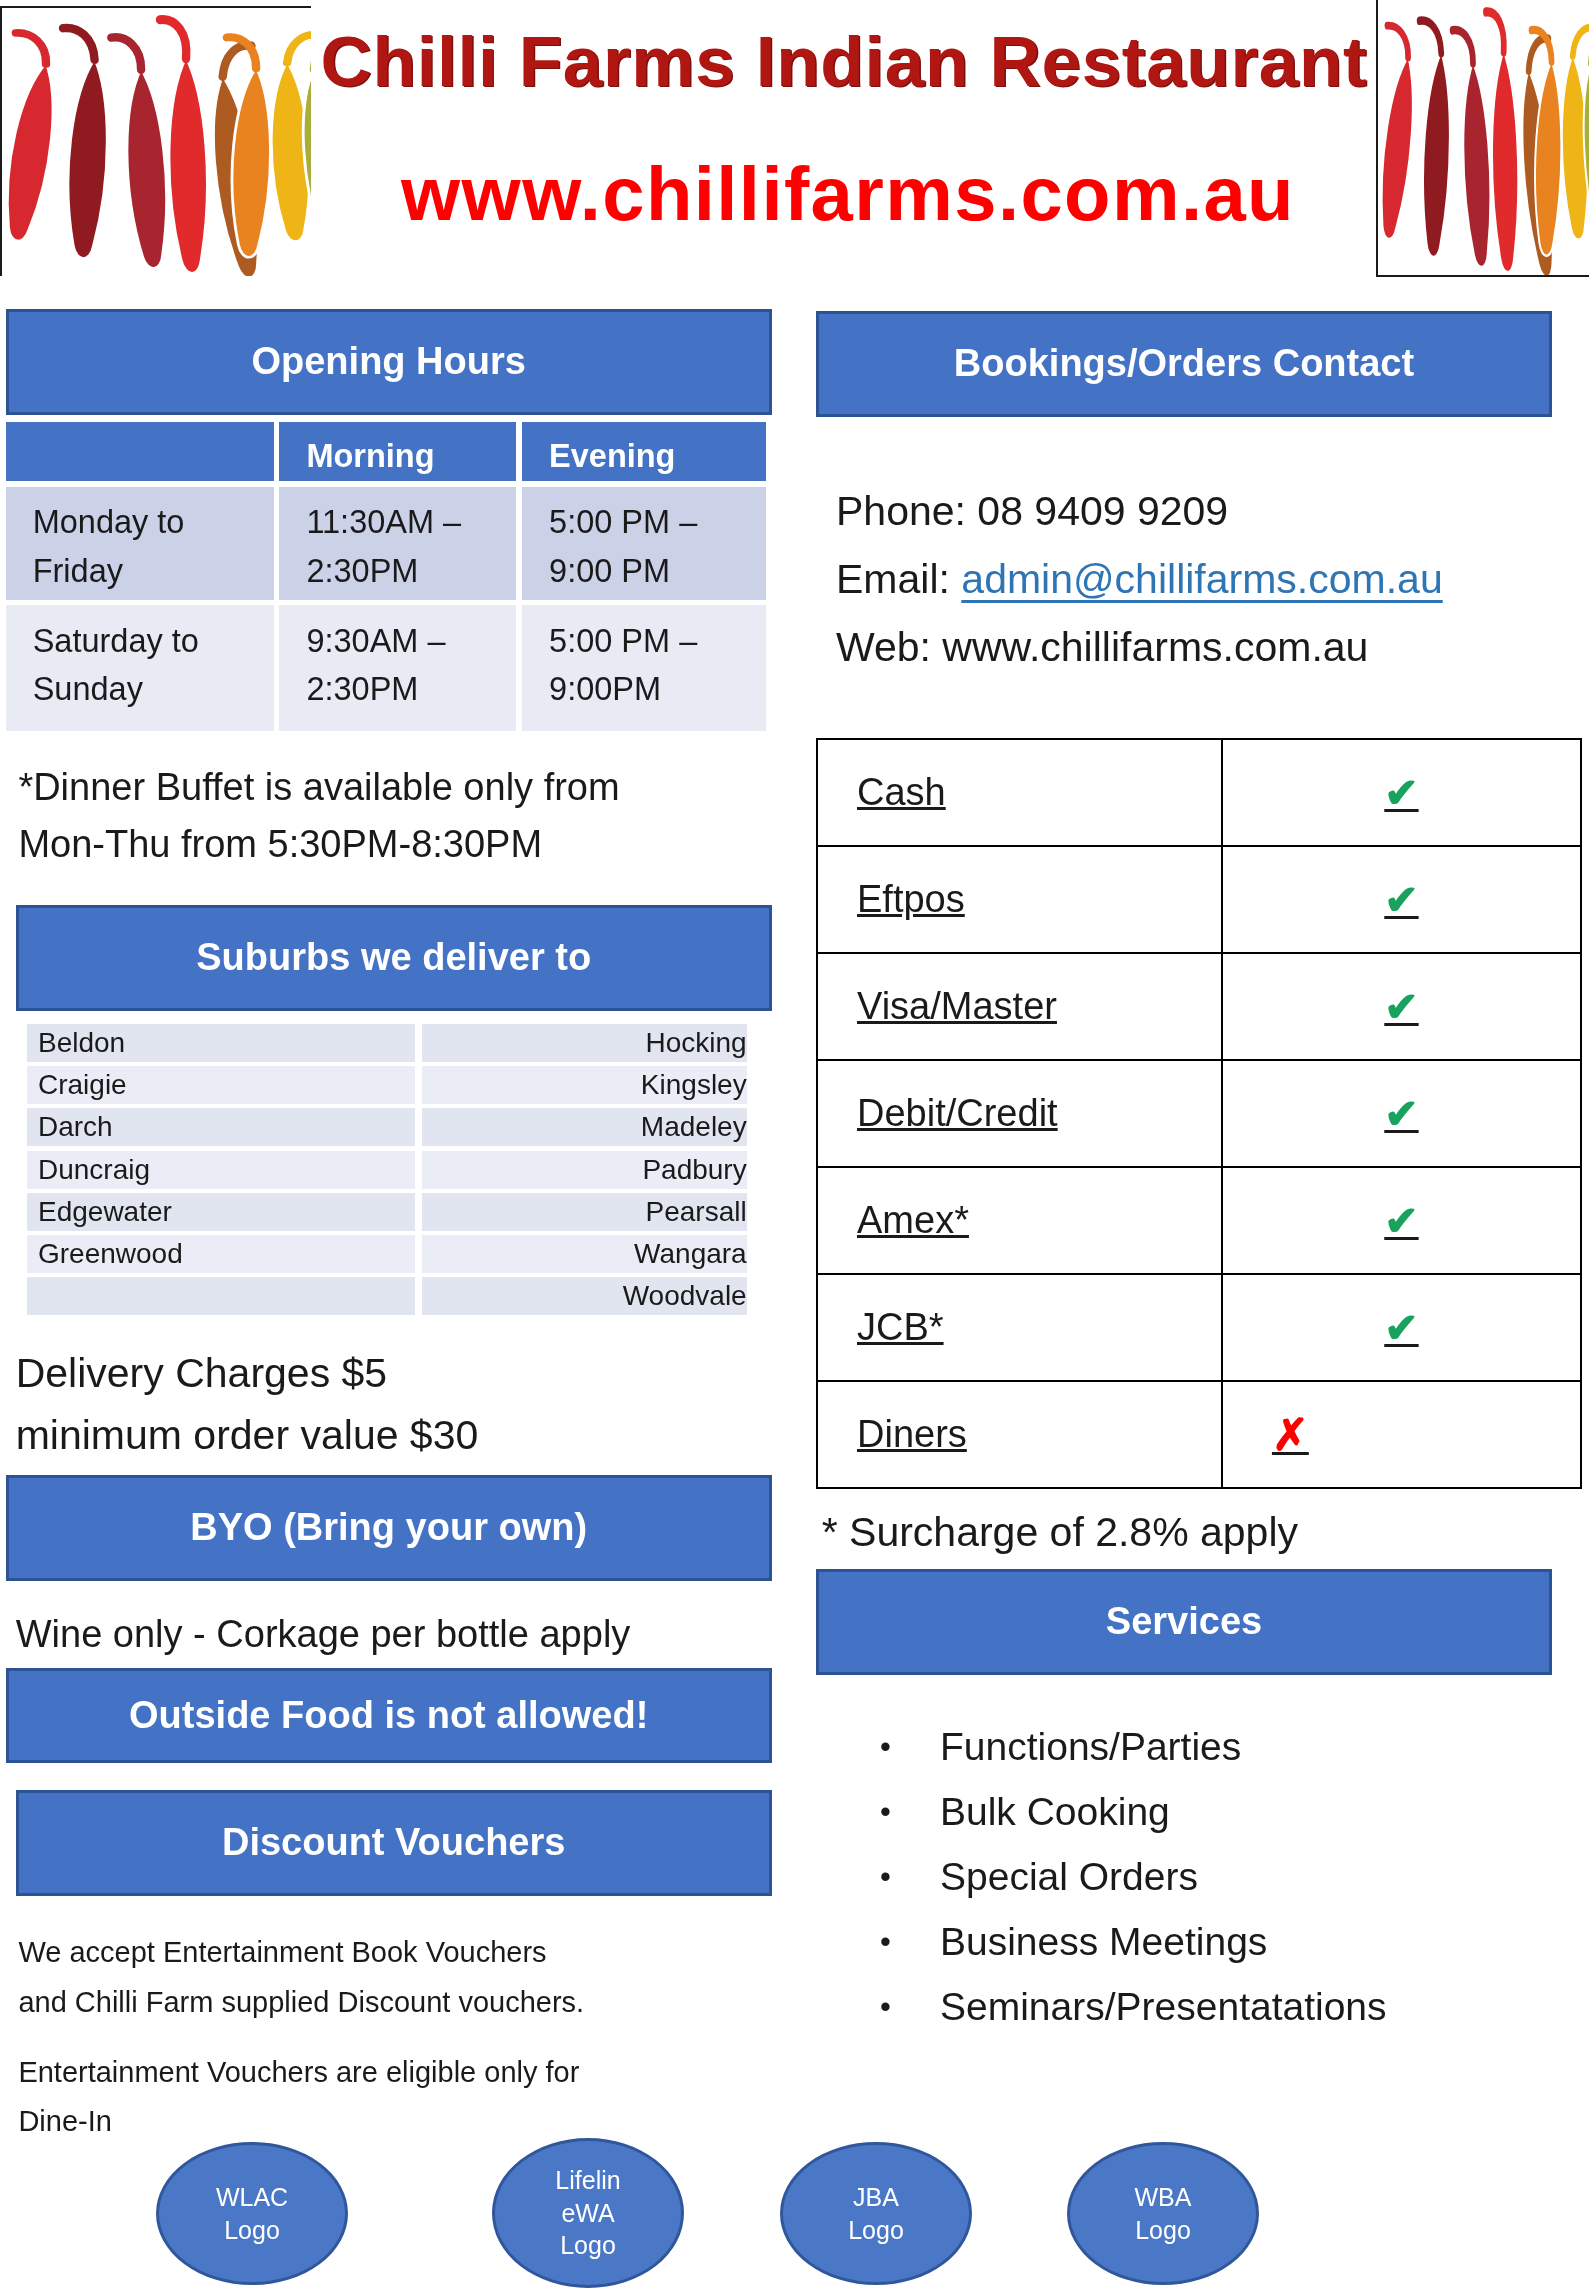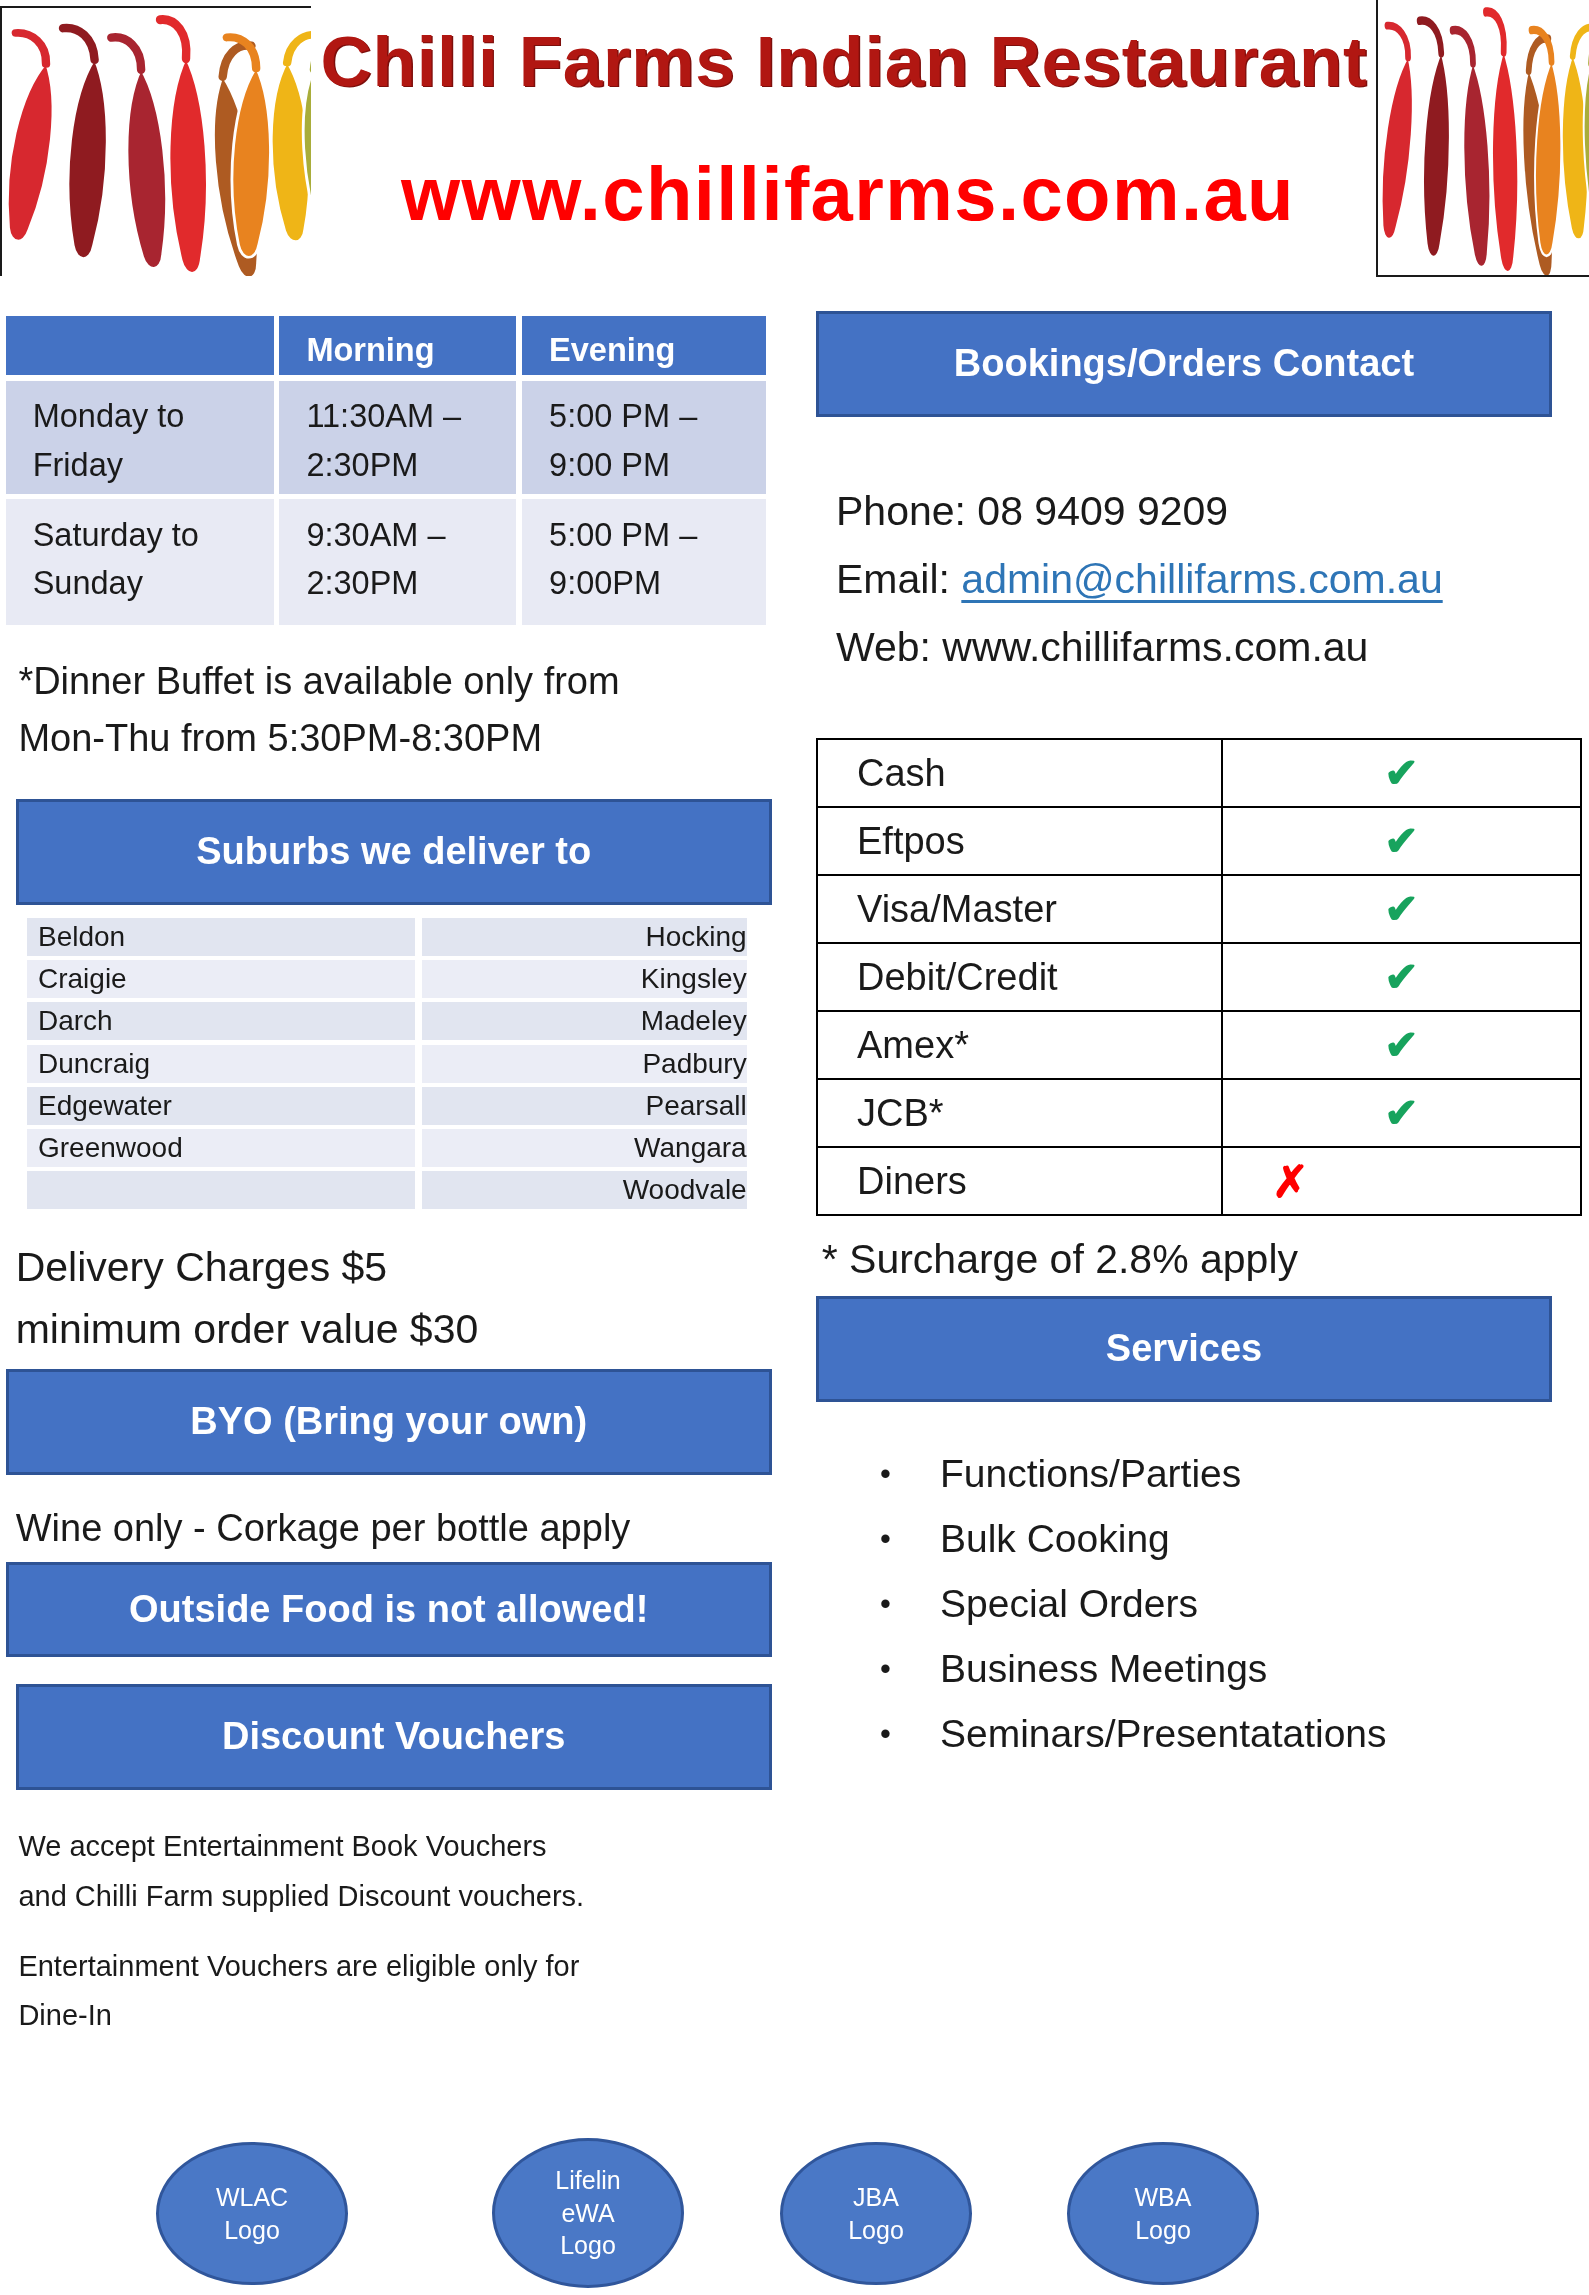--- a/index.html
+++ b/index.html
@@ -54,21 +54,21 @@
   .outside-box { margin-top:12.7px; height:95px; line-height:88px; }
   .discount-box { margin-top:27px; }
   .voucher-para { margin-top:32px; padding-left:12.7px; font-size:29px; line-height:1.7; }
   .voucher-para.second { margin-top:21px; }
 
   
   .contact { margin-top:60px; padding-left:20px; font-size:41px; line-height:68px; }
   .email-link { color:#2E75B6; text-decoration:underline; text-decoration-thickness:2.8px; text-underline-offset:7px; }
   .pay-box { margin-top:17.7px; }
   .pay-table { margin-top:57px; border-collapse:collapse; width:766px; }
-  .pay-table td { border:2.8px solid #000; height:68px; font-size:38px; }
+  .pay-table td { border:2.8px solid #000; height:107px; font-size:38px;text-decoration:underline; }
   .pay-method { width:53%; padding-left:39px; }
   .pay-status { width:47%; text-align:center; }
   .check-glyph { color:#17A35D; font-size:41px; font-weight:bold; }
   .cross-cell { text-align:left; padding-left:49px; }
   .cross-glyph { color:#FF0000; font-size:44px; font-weight:bold; }
   .surcharge { margin-top:20px; padding-left:5.7px; font-size:41px; }
   .svc-box { margin-top:12.7px; }
   .svc-list { margin-top:39px; }
   .svc-row { display:flex; font-size:39px; line-height:65px; padding-left:64px; }
   .svc-bullet { width:60px; font-size:31px; }
@@ -165,20 +165,21 @@
           </g>
       </g>
     </svg>
   </div>
 
   <div class="main-title">Chilli Farms Indian Restaurant</div>
   <div class="site-url">www.chillifarms.com.au</div>
 
   <div class="left-col">
 
+    <div class="section-box">Opening Hours</div>
 
     <div class="oh-table">
       <div class="oh-row oh-head">
         <div class="oh-cell oh-c1"></div>
         <div class="oh-cell oh-c2">Morning</div>
         <div class="oh-cell oh-c3">Evening</div>
       </div>
       <div class="oh-row oh-r1">
         <div class="oh-cell oh-c1">Monday to Friday</div>
         <div class="oh-cell oh-c2">11:30AM – 2:30PM</div>

